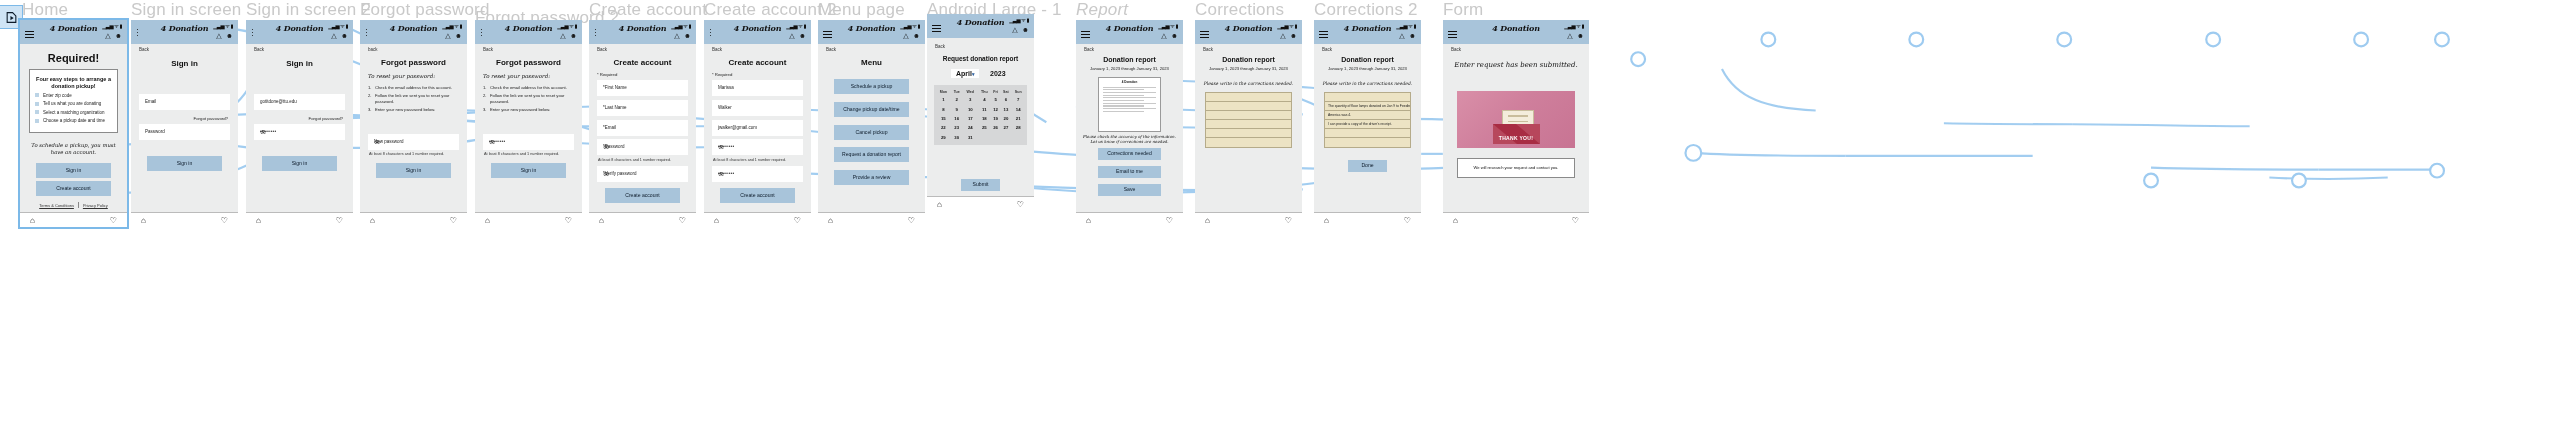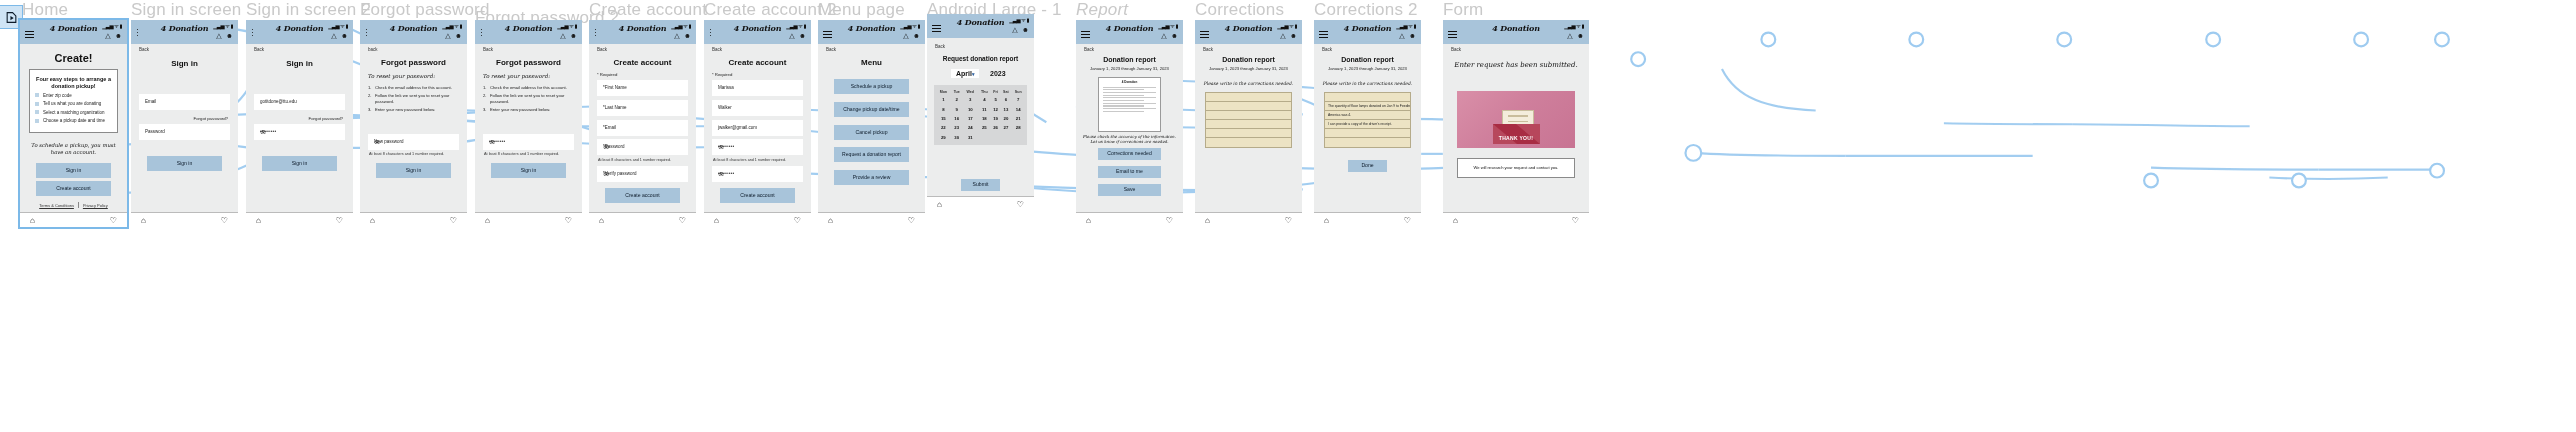--- a/index.html
+++ b/index.html
@@ -192,21 +192,21 @@
     <div class="statusbar">
       <div class="hamb">
           <i></i>
           <i></i>
           <i></i>
         </div>
       <div class="brand">4 Donation</div>
       <div class="sig">▁▃▅ ᯤ ▮</div>
       <div class="tr-icons">△ ☻</div>
     </div>
-    <div class="scr-title" style="top:32px;font-size:11px;">Create!</div>
+    <div class="scr-title" style="top:32px;font-size:11px;">Required!</div>
     <div class="card" style="top:49px;">
       <h4>Four easy steps to arrange a donation pickup!</h4>
       <ul class="steps">
         <li>
             <span class="sq"></span>
             <span>Enter zip code</span>
           </li>
         <li>
             <span class="sq"></span>
             <span>Tell us what you are donating</span>

